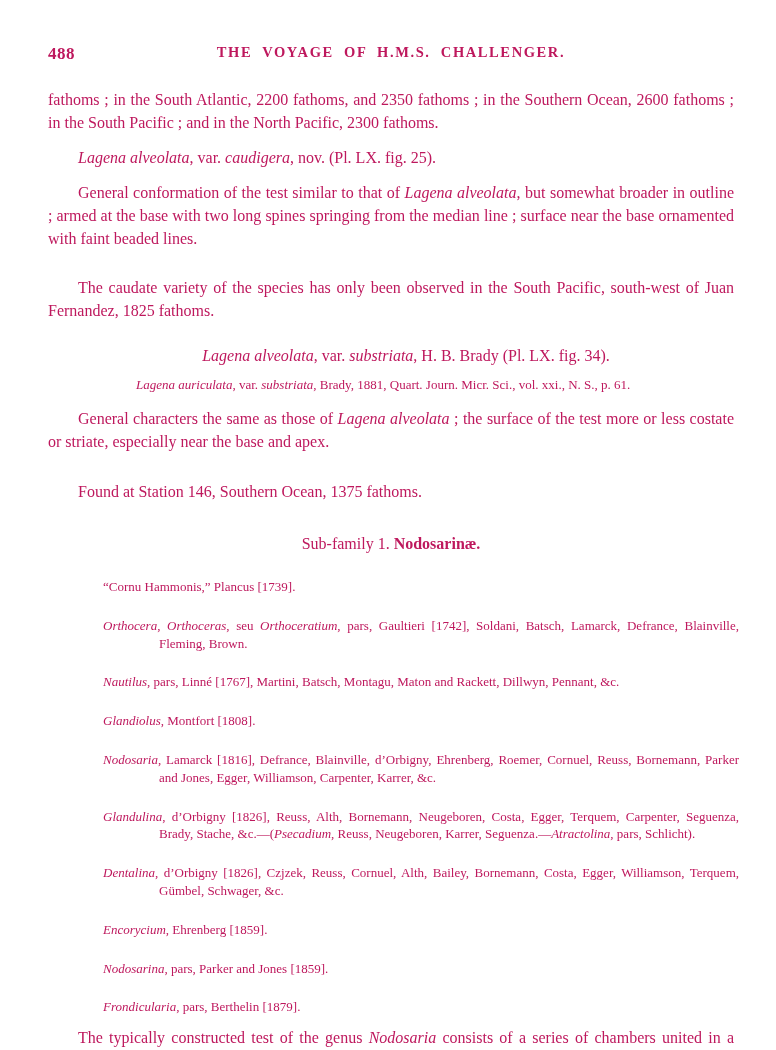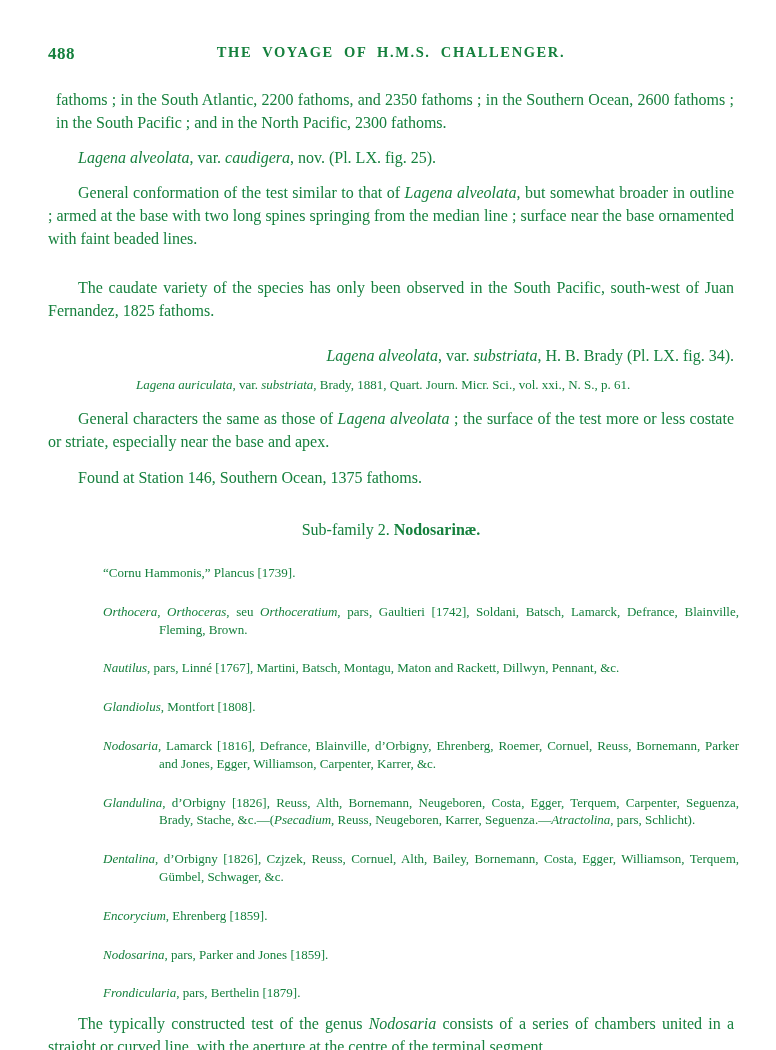--- a/index.html
+++ b/index.html
@@ -1,21 +1,21 @@
 <!DOCTYPE html>
 <html><head>
 <meta charset="utf-8">
 <style>
   * { margin: 0; padding: 0; box-sizing: border-box; }
   html, body { background: #ffffff; }
   .page {
     width: 776px;
     height: 1050px;
     background: #ffffff;
-    color: #15803d;
+    color: #be185d;
     font-family: "Liberation Serif", "DejaVu Serif", serif;
     position: relative;
     padding: 44px 42px 0 48px;
     overflow: hidden;
   }
   .header { position: relative; height: 20px; }
   .page-num {
     position: absolute; left: 0; top: 0;
     font-weight: 700; font-size: 17px; letter-spacing: 0.5px;
   }
@@ -27,33 +27,33 @@
     word-spacing: 5px;
   }
   .body-text {
     font-size: 16px;
     line-height: 23px;
     text-align: justify;
   }
   .indent { text-indent: 30px; }
   .it { font-style: italic; }
   .bd { font-weight: 700; }
-  .cont { margin-top: 24px; margin-left: 8px; }
+  .cont { margin-top: 24px; }
   .sp-heading1 { margin-top: 12px; text-align: left; }
   .para-desc1 { margin-top: 12px; }
   .para-dist1 { margin-top: 26px; }
-  .sp-heading2 { margin-top: 22px; text-align: right; }
+  .sp-heading2 { margin-top: 22px; text-align: center; }
   .citation {
     font-size: 13px;
     line-height: 18px;
     margin: 9px 0 0 88px;
     white-space: nowrap;
   }
   .para-desc2 { margin-top: 13px; }
-  .para-occ { margin-top: 13px; font-family: Liberation Serif, serif; }
+  .para-occ { margin-top: 27px; font-family: Liberation Serif, serif; }
   .subfamily {
     margin-top: 28px;
     text-align: center;
     font-size: 16px;
     line-height: 26px;
   }
   .subfamily .bd { font-size: 16px; }
   .genus {
     margin-top: 12px;
     text-align: center;
@@ -94,21 +94,21 @@
   <p class="body-text indent para-dist1">The caudate variety of the species has only been observed in the South Pacific, south-west of Juan Fernandez, 1825 fathoms.</p>
 
   <p class="body-text indent sp-heading2"><span class="it">Lagena alveolata</span><span>, var. </span><span class="it">substriata</span><span>, H. B. Brady (Pl. LX. fig. 34).</span></p>
 
   <p class="citation"><span class="it">Lagena auriculata</span><span>, var. </span><span class="it">substriata</span><span>, Brady, 1881, Quart. Journ. Micr. Sci., vol. xxi., N. S., p. 61.</span></p>
 
   <p class="body-text indent para-desc2"><span>General characters the same as those of </span><span class="it">Lagena alveolata</span><span> ; the surface of the test more or less costate or striate, especially near the base and apex.</span></p>
 
   <p class="body-text indent para-occ">Found at Station 146, Southern Ocean, 1375 fathoms.</p>
 
-  <div class="subfamily"><span>Sub-family 2. </span><span class="bd">Nodosarinæ.</span></div>
+  <div class="subfamily"><span>Sub-family 1. </span><span class="bd">Nodosarinæ.</span></div>
 
 
   <div class="synonymy">
       <div class="syn-entry"><span>“Cornu Hammonis,” Plancus [1739].</span></div>
       <div class="syn-entry"><span class="it">Orthocera</span><span>, </span><span class="it">Orthoceras</span><span>, seu </span><span class="it">Orthoceratium</span><span>, pars, Gaultieri [1742], Soldani, Batsch, Lamarck, Defrance, Blainville, Fleming, Brown.</span></div>
       <div class="syn-entry"><span class="it">Nautilus</span><span>, pars, Linné [1767], Martini, Batsch, Montagu, Maton and Rackett, Dillwyn, Pennant, &amp;c.</span></div>
       <div class="syn-entry"><span class="it">Glandiolus</span><span>, Montfort [1808].</span></div>
       <div class="syn-entry"><span class="it">Nodosaria</span><span>, Lamarck [1816], Defrance, Blainville, d’Orbigny, Ehrenberg, Roemer, Cornuel, Reuss, Bornemann, Parker and Jones, Egger, Williamson, Carpenter, Karrer, &amp;c.</span></div>
       <div class="syn-entry"><span class="it">Glandulina</span><span>, d’Orbigny [1826], Reuss, Alth, Bornemann, Neugeboren, Costa, Egger, Terquem, Carpenter, Seguenza, Brady, Stache, &amp;c.—(</span><span class="it">Psecadium</span><span>, Reuss, Neugeboren, Karrer, Seguenza.—</span><span class="it">Atractolina</span><span>, pars, Schlicht).</span></div>
       <div class="syn-entry"><span class="it">Dentalina</span><span>, d’Orbigny [1826], Czjzek, Reuss, Cornuel, Alth, Bailey, Bornemann, Costa, Egger, Williamson, Terquem, Gümbel, Schwager, &amp;c.</span></div>

